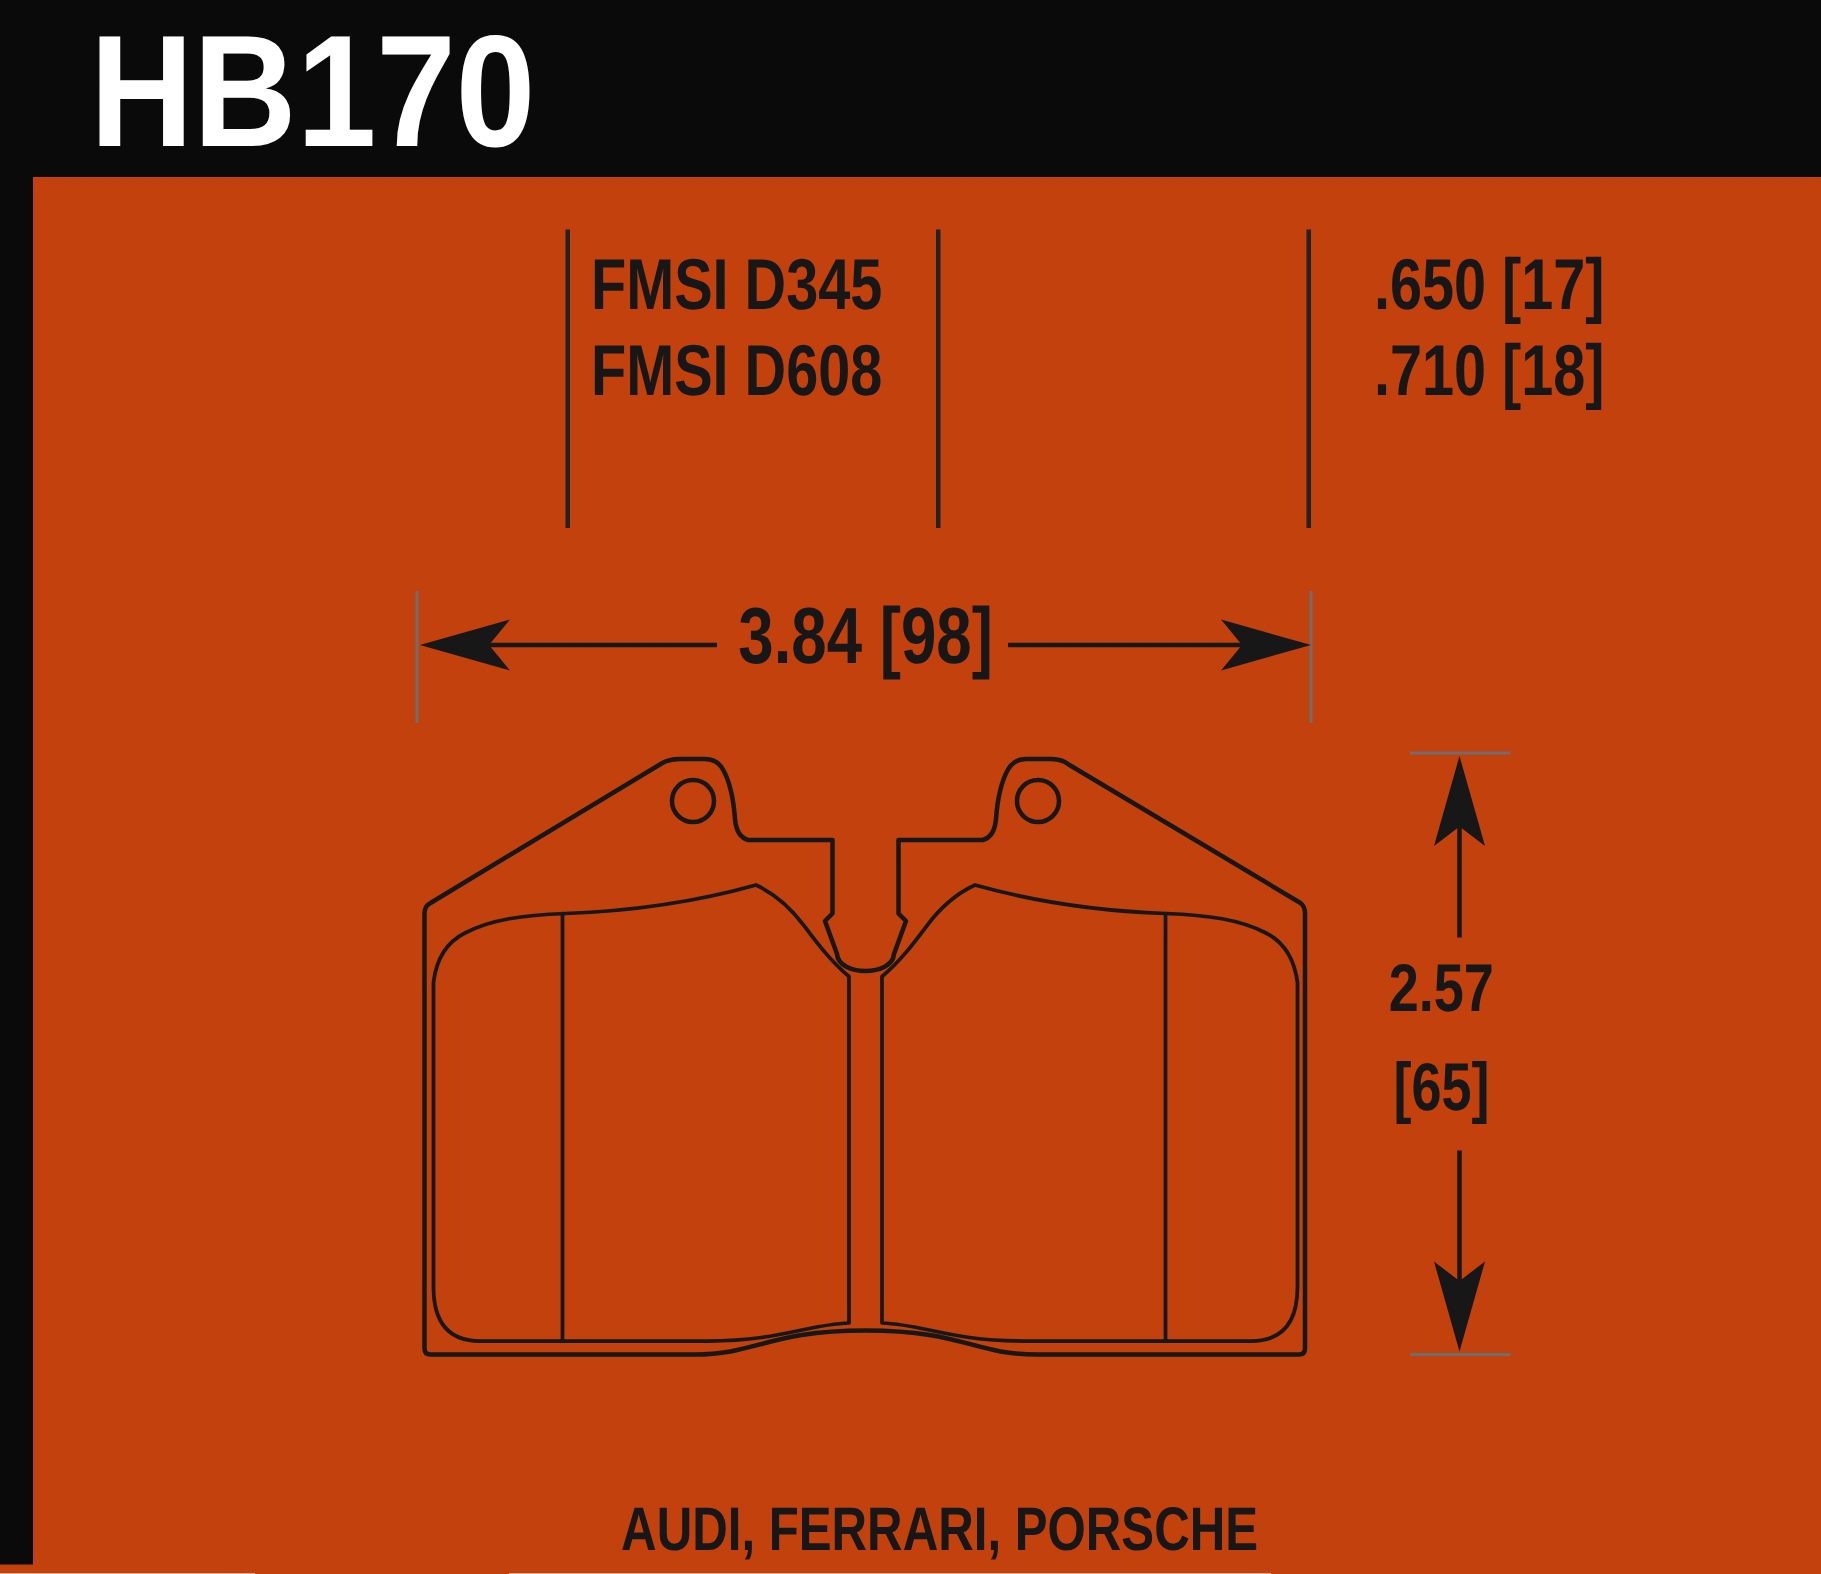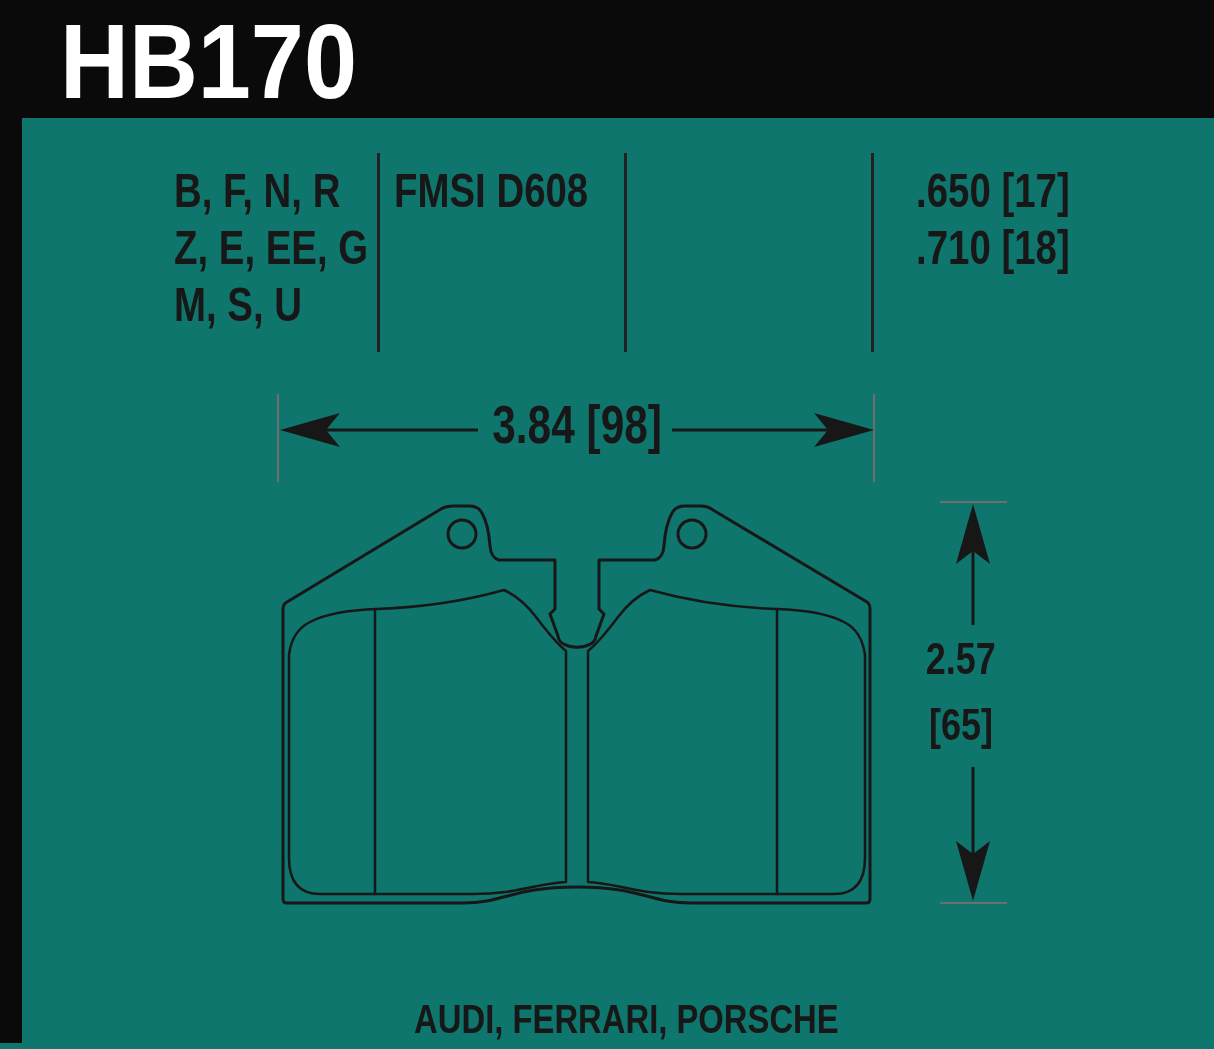--- a/index.html
+++ b/index.html
@@ -1,17 +1,17 @@
 <!DOCTYPE html>
 <html><head>
 <meta charset="utf-8">
 <style>
   html,body{margin:0;padding:0;background:#ffffff;}
   .page{
-    position:relative;width:1214px;height:1049px;overflow:hidden;background:#0f766e;
+    position:relative;width:1214px;height:1049px;overflow:hidden;background:#c2410c;
     font-family:"Liberation Sans",sans-serif;color:#171717;
   }
   .bar{position:absolute;background:#0a0a0a;}
   .top-bar{left:0;top:0;width:1214px;height:118px;}
   .left-bar{left:0;top:0;width:22px;height:1043px;}
   .part-number{
     position:absolute;left:60px;top:8px;color:#ffffff;
     font-size:106px;font-weight:bold;line-height:106px;white-space:nowrap;
   }
   .cond{display:inline-block;transform:scaleX(0.9);transform-origin:0 50%;}
@@ -33,27 +33,23 @@
 </head>
 <body>
 
 <div class="page">
 
   <div class="bar top-bar"></div>
   <div class="bar left-bar"></div>
 
   <div class="part-number"><span class="cond">HB170</span></div>
 
-  <div class="col" style="left:174px;">
-    <div class="row"><span class="cond8">B, F, N, R</span></div>
-    <div class="row"><span class="cond8">Z, E, EE, G</span></div>
-    <div class="row"><span class="cond8">M, S, U</span></div>
-  </div>
   <div class="vrule" style="left:377px;"></div>
   <div class="col" style="left:394px;">
+    <div class="row"><span class="cond8">FMSI D345</span></div>
     <div class="row"><span class="cond8">FMSI D608</span></div>
   </div>
   <div class="vrule" style="left:624px;"></div>
   <div class="vrule" style="left:871px;"></div>
   <div class="col" style="left:916px;">
     <div class="row"><span class="cond8">.650 [17]</span></div>
     <div class="row"><span class="cond8">.710 [18]</span></div>
   </div>
 
   <div class="dim-text width-label"><span class="cond8c">3.84 [98]</span></div>

